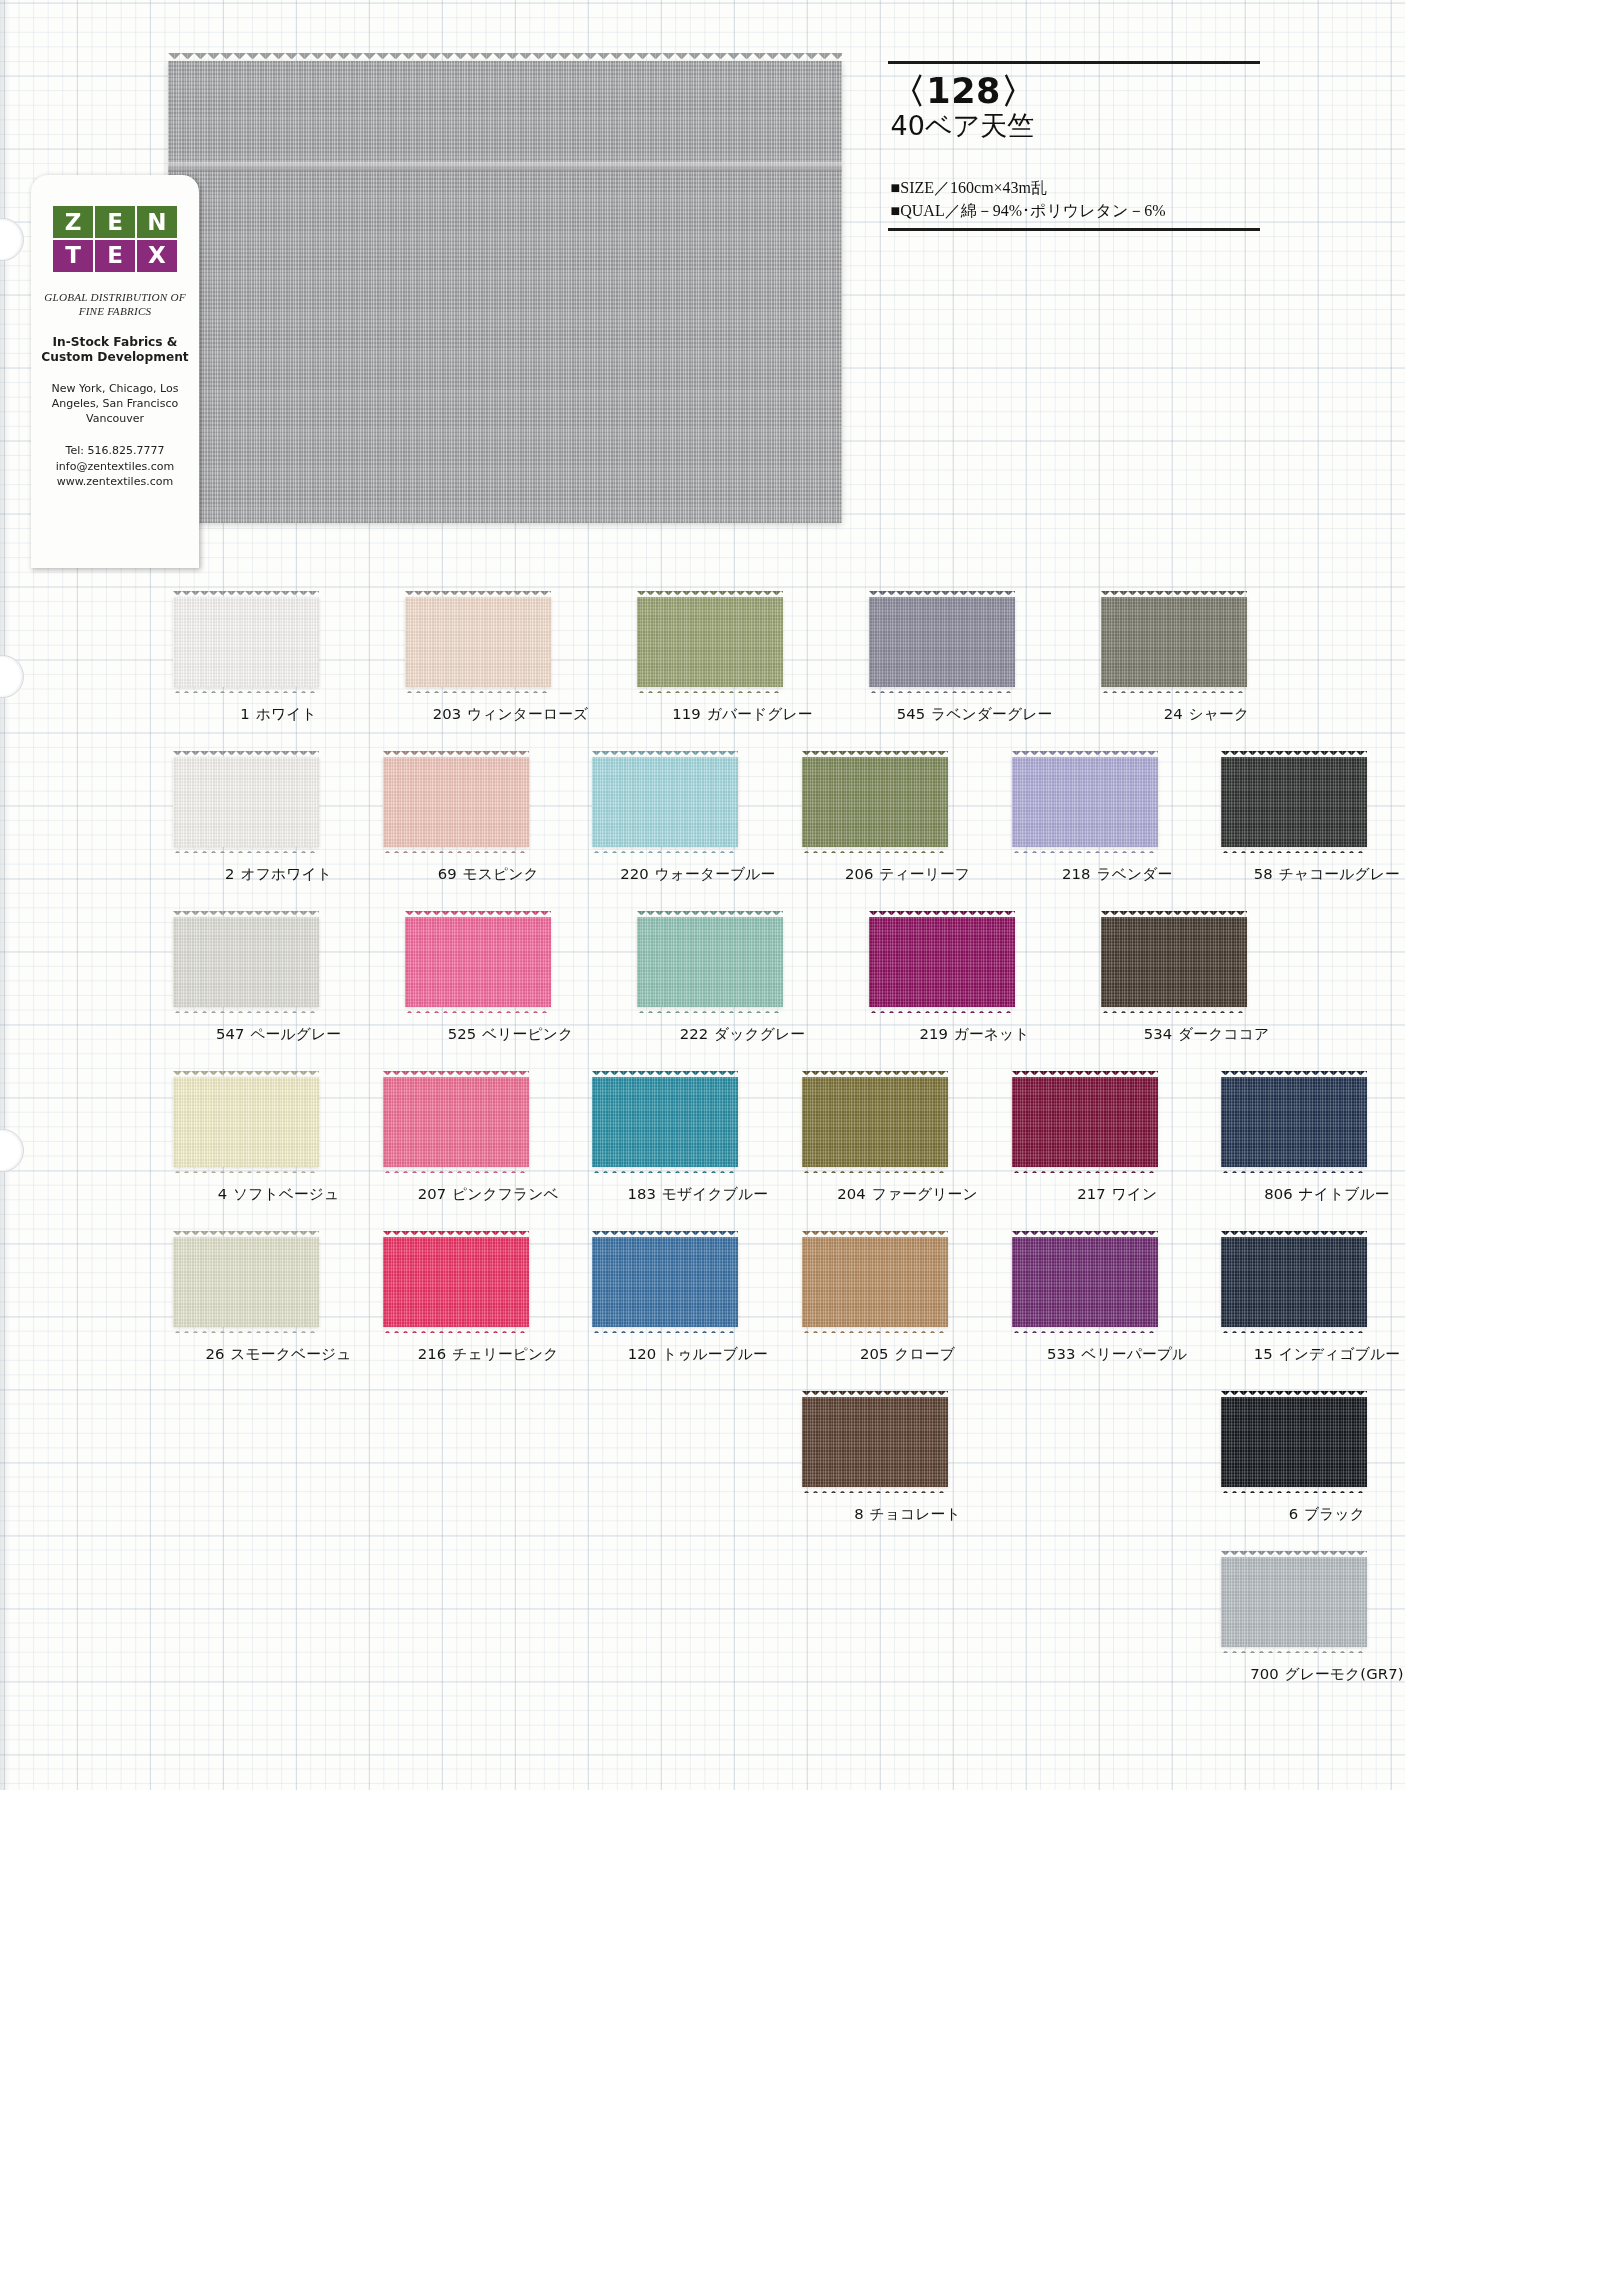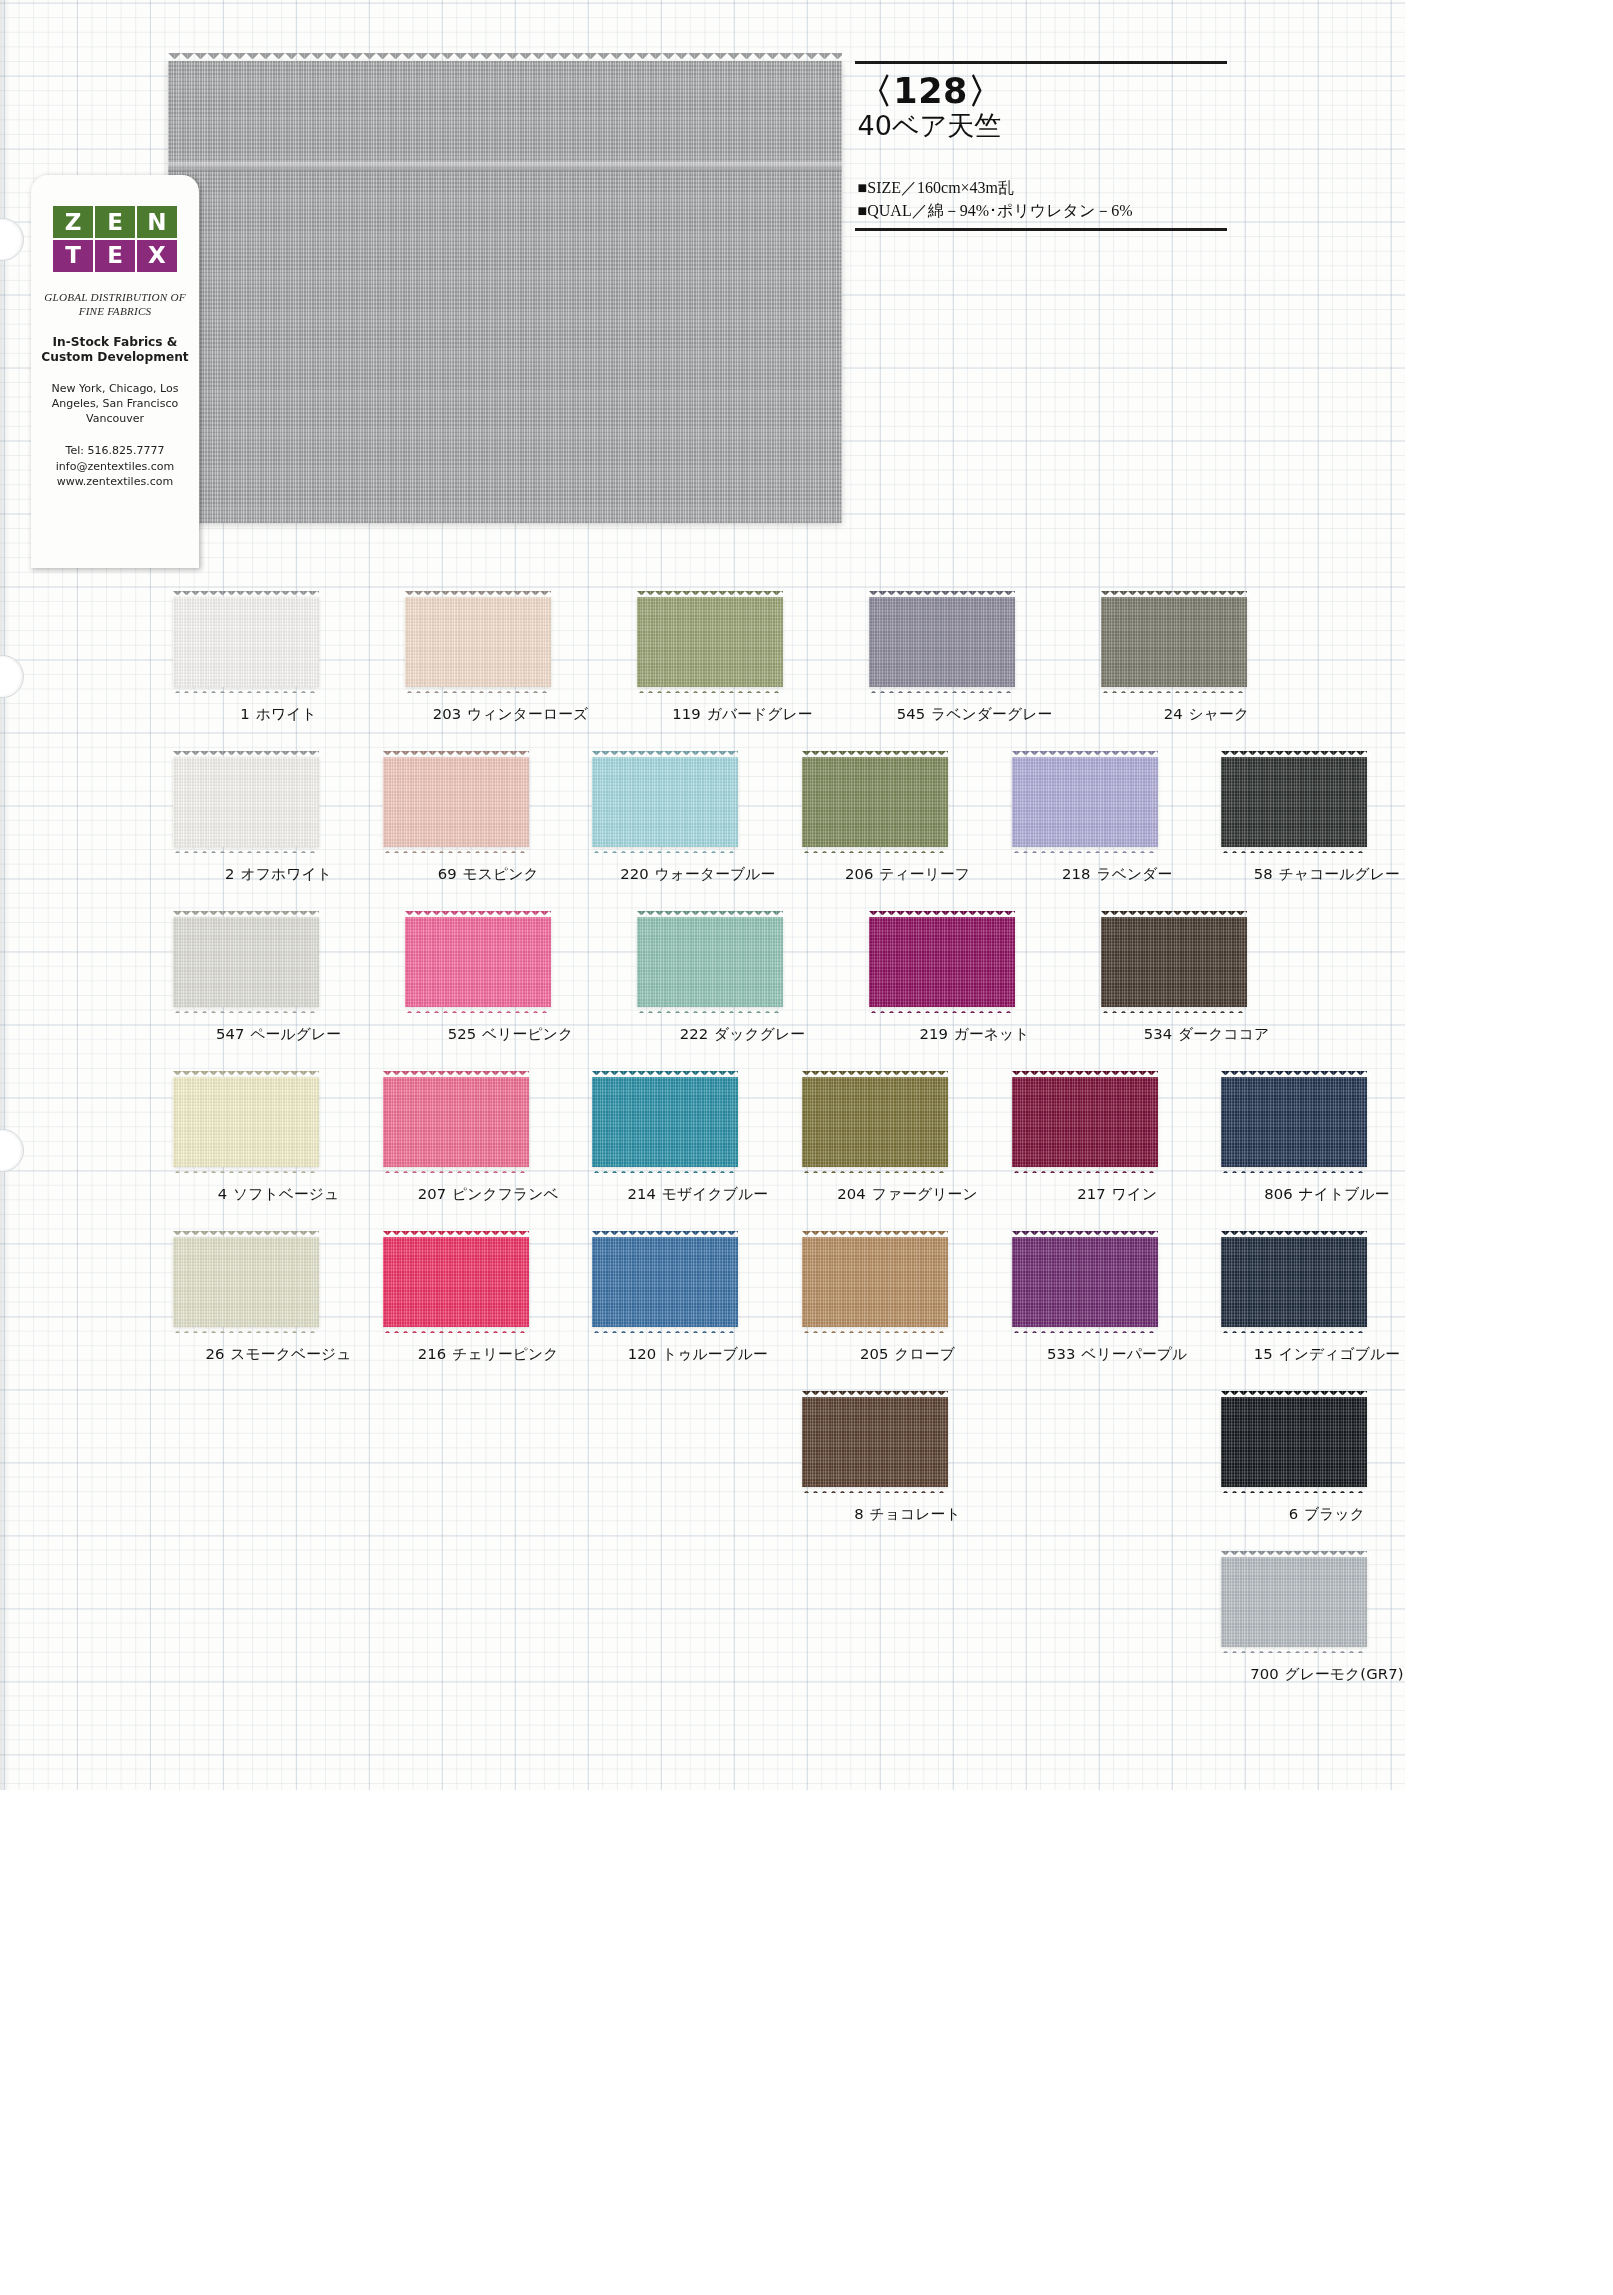--- a/index.html
+++ b/index.html
@@ -50,21 +50,21 @@
   }
   #scan-shadow-left {
     position: absolute;
     left: 0; top: 0; width: 10.3px; height: 1790px;
     background: linear-gradient(to right, rgba(140,150,160,0.22), rgba(255,255,255,0));
   }
 
   
   #header {
     position: absolute;
-    left: 855px;
+    left: 888px;
     top: 61px;
     width: 372px;
   }
   .hrule-top { height: 3.2px; background: #1b1b1b; width: 372px; }
   .hrule-bottom { height: 3.2px; background: #1b1b1b; width: 372px; margin-top: 5.8px; }
   #code-title {
     font-family: "DejaVu Sans", sans-serif;
     font-size: 35px;
     font-weight: 700;
     letter-spacing: 0.6px;
@@ -447,21 +447,21 @@
         <div class="swatch-cell">
           <div class="swatch-chip" style="background: rgb(240, 111, 149); --zig: #c25173;">
             <div class="knit-tex"></div>
           </div>
           <div class="swatch-label"><span class="code">207</span><span>ピンクフランベ</span></div>
         </div>
         <div class="swatch-cell">
           <div class="swatch-chip" style="background: rgb(42, 144, 166); --zig: #1d6a7b;">
             <div class="knit-tex"></div>
           </div>
-          <div class="swatch-label"><span class="code">214</span><span>モザイクブルー</span></div>
+          <div class="swatch-label"><span class="code">183</span><span>モザイクブルー</span></div>
         </div>
         <div class="swatch-cell">
           <div class="swatch-chip" style="background: rgb(125, 116, 57); --zig: #595227;">
             <div class="knit-tex"></div>
           </div>
           <div class="swatch-label"><span class="code">204</span><span>ファーグリーン</span></div>
         </div>
         <div class="swatch-cell">
           <div class="swatch-chip" style="background: rgb(124, 16, 56); --zig: #570a26;">
             <div class="knit-tex"></div>

